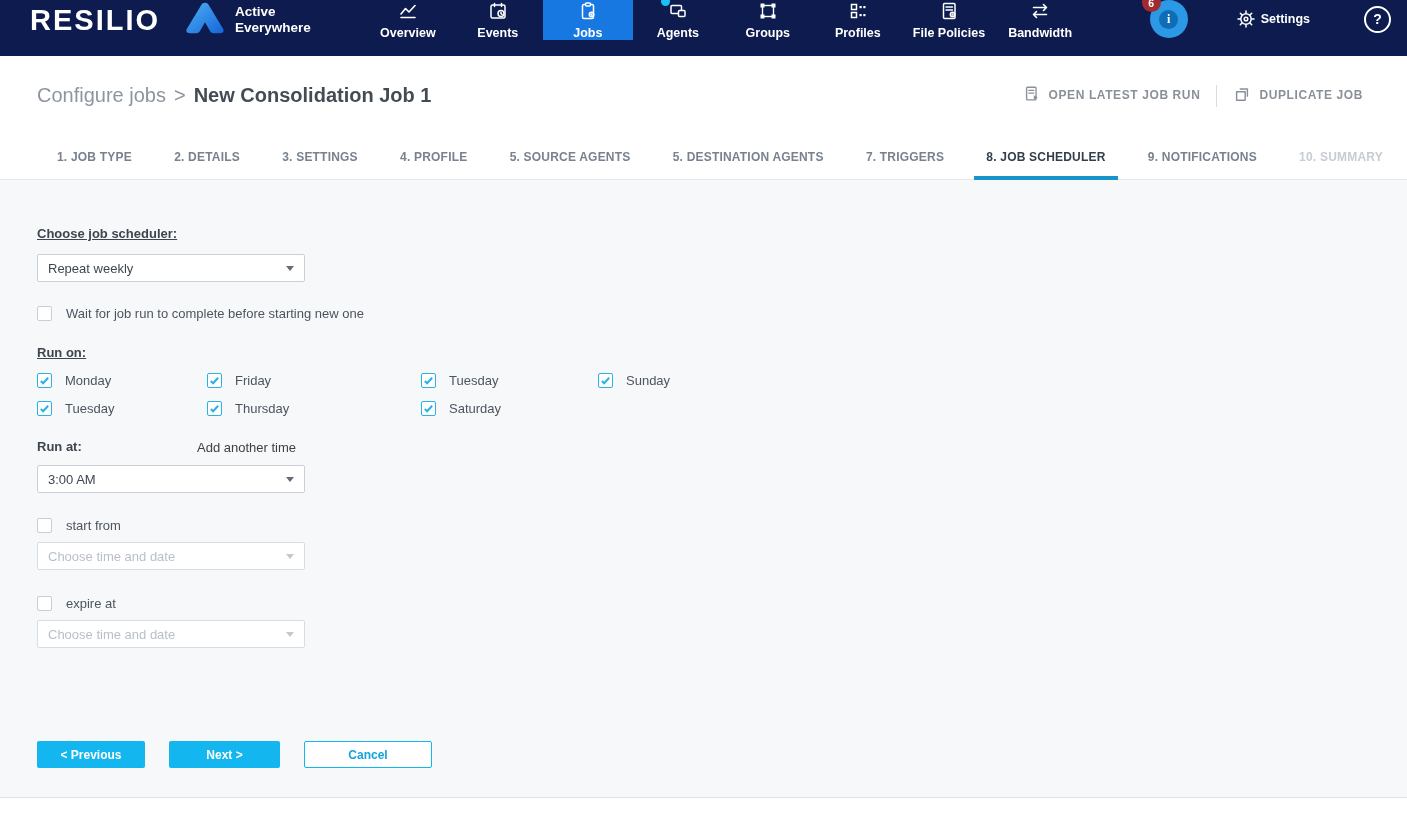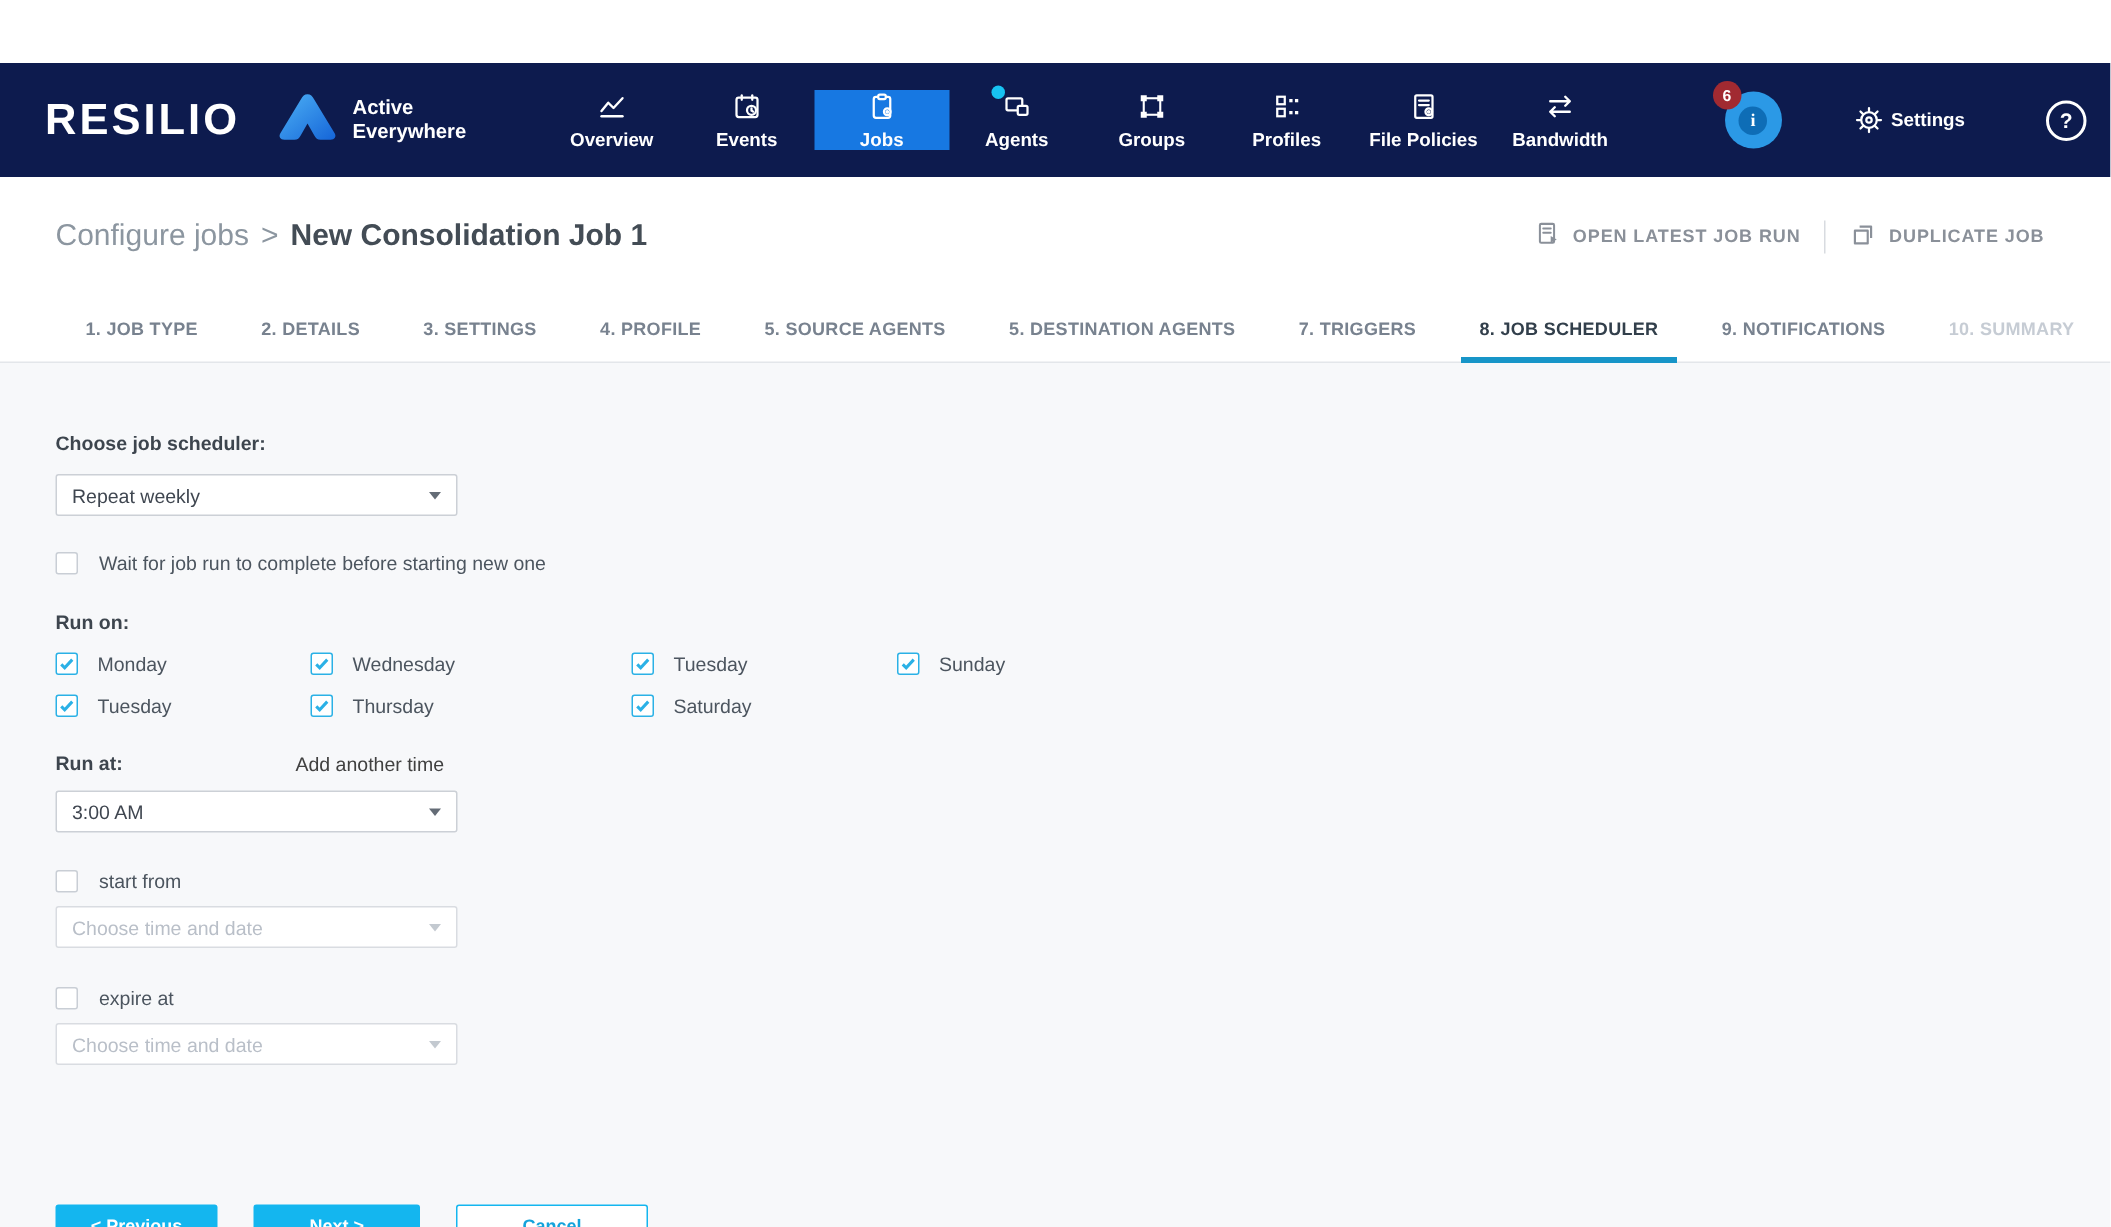--- a/index.html
+++ b/index.html
@@ -1,19 +1,19 @@
 <!DOCTYPE html>
 <html><head>
 <meta charset="utf-8">
 <style>
   * { margin:0; padding:0; box-sizing:border-box; }
   html,body { width:1407px; height:818px; background:#fff; font-family:"Liberation Sans", sans-serif; overflow:hidden; }
 
   
-  .topnav { height:76px; background:#0d1b4e; display:flex; align-items:center; color:#fff;margin-top:42px; }
+  .topnav { height:56px; background:#0d1b4e; display:flex; align-items:flex-start; color:#fff; }
   .brand-wrap { display:flex; align-items:center; }
   .brand { margin-left:30px; font-size:29px; font-weight:800; letter-spacing:2px; color:#fff; }
   .logo-wrap { display:flex; align-items:center; margin-left:24px; gap:9px; }
   .product-name { font-size:13.5px; font-weight:700; line-height:1.18; color:#fff; }
   .nav { display:flex; margin-left:52px; }
   .nav-item { min-width:90px; padding:0 10px; display:flex; flex-direction:column; align-items:center; justify-content:center; gap:5px; font-size:12.5px; font-weight:700; cursor:pointer; }
   .nav-item.active { background:#1778e2; }
   .nav-icon { position:relative; height:21px; display:flex; align-items:center; }
   .nav-icon svg { display:block; }
   .bgfill { fill:#0d1b4e; }
@@ -39,21 +39,21 @@
   
   .tabs { height:45px; background:#fff; border-bottom:1px solid #e3e6ea; display:flex; align-items:stretch; justify-content:space-between; padding:0 24px 0 57px; }
   .tab { display:flex; align-items:center; font-size:12px; font-weight:700; letter-spacing:.2px; color:#78828f; position:relative; cursor:pointer; white-space:nowrap; }
   .tab.active { color:#323f4b; }
   .tab.active::after { content:""; position:absolute; left:-12px; right:-12px; bottom:-1px; height:4px; background:#1795c8; }
   .tab.disabled { color:#c6ccd4; }
 
   
   .content { height:618px; background:#f7f8fa; padding:46px 0 0 37px; border-bottom:1px solid #e0e3e7; }
   .f-label { font-size:13px; font-weight:700; color:#3d454e; height:16px; }
-  .mb12 { margin-bottom:12px; }
+  .mb12 { margin-bottom:12px;text-decoration:underline; }
   .select { width:268px; height:28px; border:1px solid #ccd0d6; border-radius:2px; background:#fff; display:flex; align-items:center; justify-content:space-between; padding:0 10px; font-size:13px; color:#3f4650; cursor:pointer; }
   .select.disabled { color:#b9bfc8; border-color:#d9dce1; cursor:default; }
   .caret { width:0; height:0; border-left:4.5px solid transparent; border-right:4.5px solid transparent; border-top:5.5px solid #646c76; }
   .select.disabled .caret { border-top-color:#c3c9d0; }
   .cb-row { display:flex; align-items:center; gap:14px; font-size:13px; color:#4c555f; height:16px; }
   .cb { width:15px; height:15px; min-width:15px; border:1px solid #c9ced5; border-radius:2px; background:#fff; display:flex; align-items:center; justify-content:center; cursor:pointer; }
   .cb.checked { border-color:#2bb1e6; }
   .days-grid { display:grid; grid-template-columns:170px 214px 177px auto; row-gap:13px; margin-bottom:23px; }
   .day { display:flex; align-items:center; gap:13px; font-size:13px; color:#4c555f; height:15px; cursor:pointer; }
   .runat-line { display:flex; align-items:center; height:16px; margin-bottom:10px; }
@@ -272,21 +272,21 @@
           </svg>
         </span>
       <span>Monday</span>
     </label>
     <label class="day">
       <span class="cb checked">
           <svg width="11" height="11" viewBox="0 0 12 12">
             <path d="M2 6.5 L4.5 9 L10 3" stroke="#2bb1e6" stroke-width="2.2" fill="none"></path>
           </svg>
         </span>
-      <span>Wednesday</span>
+      <span>Friday</span>
     </label>
     <label class="day">
       <span class="cb checked">
           <svg width="11" height="11" viewBox="0 0 12 12">
             <path d="M2 6.5 L4.5 9 L10 3" stroke="#2bb1e6" stroke-width="2.2" fill="none"></path>
           </svg>
         </span>
       <span>Tuesday</span>
     </label>
     <label class="day">

